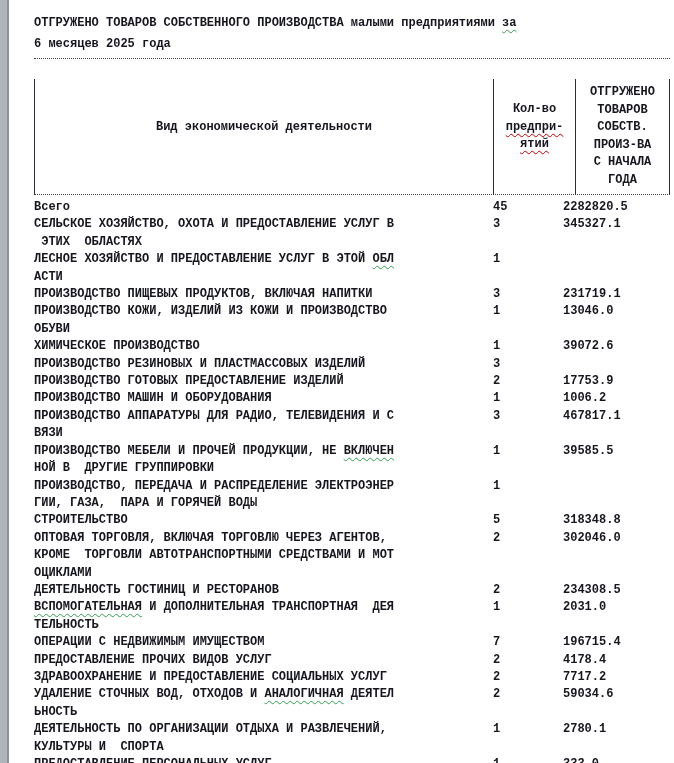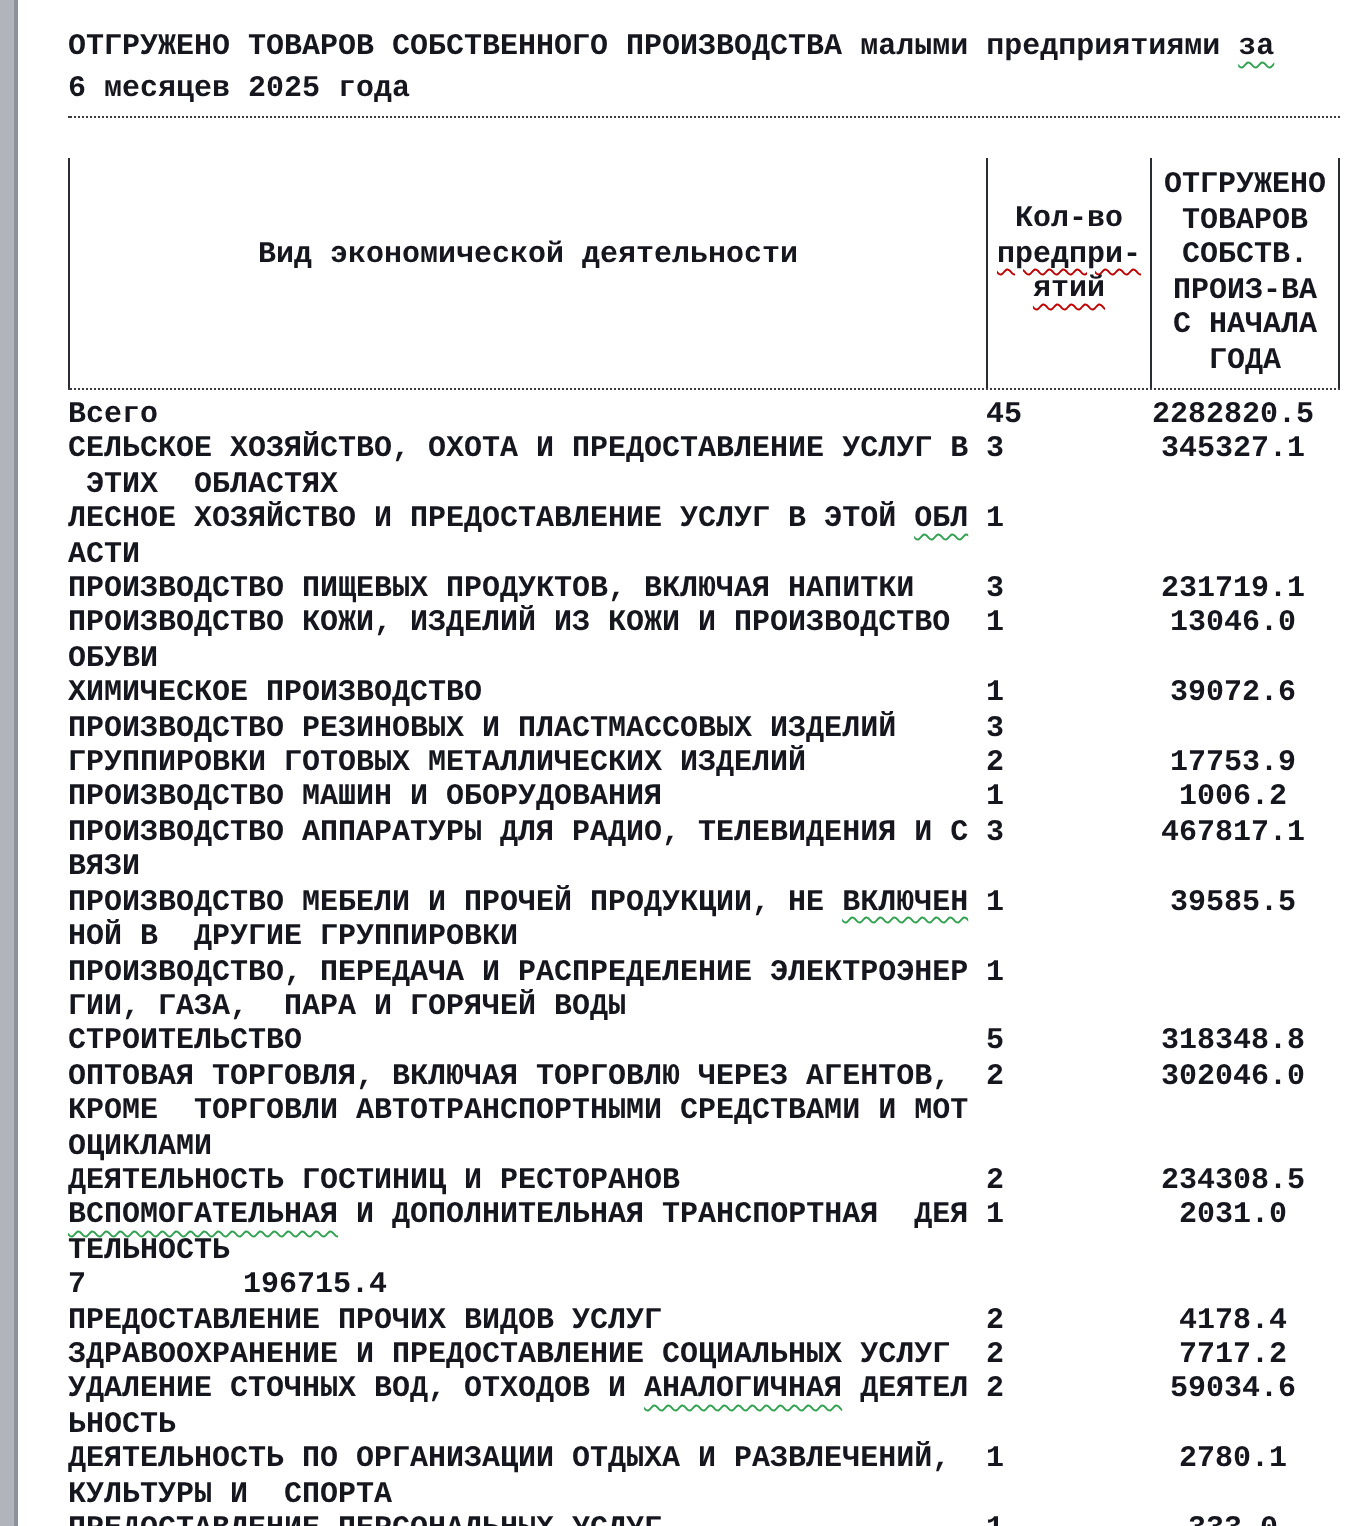--- a/index.html
+++ b/index.html
@@ -1,19 +1,19 @@
 <!DOCTYPE html>
 <html><head>
 <meta charset="utf-8">
 <style>
   html,body{margin:0;padding:0;background:#fff;}
   .screen{
     position:relative;width:674px;height:763px;background:#ffffff;overflow:hidden;
     font-family:"Liberation Mono","DejaVu Sans Mono",monospace;
-    font-weight:700;font-size:15px;color:#16161f;
+    font-weight:700;font-size:12px;color:#16161f;
   }
   .edge-strip{
     position:absolute;left:0;top:0;bottom:0;width:7px;
     background:#b1b5bb;border-right:2px solid #8c919a;box-sizing:content-box;
   }
   .content{position:absolute;left:34px;top:13px;width:640px;}
   .ln{white-space:pre;}
   .title .ln{line-height:21px;}
   
   .hbox{
@@ -25,21 +25,21 @@
   .h1{width:459px;}
   .h1 .ln{padding-top:35px;}
   .h2{width:82px;padding-top:22px;}
   .h3{width:95px;border-right:1px solid #2b2b36;}
   
   .tbody{margin-top:4px;}
   .row{display:flex;align-items:flex-start;}
   .row .ln{line-height:17.4px;}
   .c-name{width:459px;flex:none;}
   .c-count{width:70px;flex:none;line-height:17.4px;white-space:pre;}
-  .c-value{width:107px;flex:none;text-align:center;line-height:17.4px;white-space:pre;}
+  .c-value{width:107px;flex:none;text-align:left;line-height:17.4px;white-space:pre;}
   .bottom-line{width:638px;border-top:1px dotted #3c3c46;height:0;}
   
   .mk-g{
     text-decoration-line:underline;text-decoration-style:wavy;
     text-decoration-color:#2fa14f;text-decoration-thickness:1px;text-underline-offset:3px;
   }
   .mk-r{
     text-decoration-line:underline;text-decoration-style:wavy;
     text-decoration-color:#c00000;text-decoration-thickness:1px;text-underline-offset:3px;
   }
@@ -143,21 +143,21 @@
           <div class="ln"><span data-bind="table.rows.6.a">ПРОИЗВОДСТВО РЕЗИНОВЫХ И ПЛАСТМАССОВЫХ ИЗДЕЛИЙ</span><span class="mk-g" data-bind="table.rows.6.b"></span><span data-bind="table.rows.6.c"></span></div>
           <div class="ln" data-bind="table.rows.6.l2"></div>
           <div class="ln" data-bind="table.rows.6.l3"></div>
         </div>
         <div class="c-count" data-bind="table.rows.6.n">3</div>
         <div class="c-value" data-bind="table.rows.6.v"></div>
       </div>
 
       <div class="row">
         <div class="c-name">
-          <div class="ln"><span data-bind="table.rows.7.a">ГРУППИРОВКИ ГОТОВЫХ МЕТАЛЛИЧЕСКИХ ИЗДЕЛИЙ</span><span class="mk-g" data-bind="table.rows.7.b"></span><span data-bind="table.rows.7.c"></span></div>
+          <div class="ln"><span data-bind="table.rows.7.a">ПРОИЗВОДСТВО ГОТОВЫХ ПРЕДОСТАВЛЕНИЕ ИЗДЕЛИЙ</span><span class="mk-g" data-bind="table.rows.7.b"></span><span data-bind="table.rows.7.c"></span></div>
           <div class="ln" data-bind="table.rows.7.l2"></div>
           <div class="ln" data-bind="table.rows.7.l3"></div>
         </div>
         <div class="c-count" data-bind="table.rows.7.n">2</div>
         <div class="c-value" data-bind="table.rows.7.v">17753.9</div>
       </div>
 
       <div class="row">
         <div class="c-name">
           <div class="ln"><span data-bind="table.rows.8.a">ПРОИЗВОДСТВО МАШИН И ОБОРУДОВАНИЯ</span><span class="mk-g" data-bind="table.rows.8.b"></span><span data-bind="table.rows.8.c"></span></div>
@@ -232,20 +232,25 @@
         <div class="c-name">
           <div class="ln"><span data-bind="table.rows.15.a"></span><span class="mk-g" data-bind="table.rows.15.b">ВСПОМОГАТЕЛЬНАЯ</span><span data-bind="table.rows.15.c"> И ДОПОЛНИТЕЛЬНАЯ ТРАНСПОРТНАЯ  ДЕЯ</span></div>
           <div class="ln" data-bind="table.rows.15.l2">ТЕЛЬНОСТЬ</div>
           <div class="ln" data-bind="table.rows.15.l3"></div>
         </div>
         <div class="c-count" data-bind="table.rows.15.n">1</div>
         <div class="c-value" data-bind="table.rows.15.v">2031.0</div>
       </div>
 
       <div class="row">
+        <div class="c-name">
+          <div class="ln"><span data-bind="table.rows.16.a">ОПЕРАЦИИ С НЕДВИЖИМЫМ ИМУЩЕСТВОМ</span><span class="mk-g" data-bind="table.rows.16.b"></span><span data-bind="table.rows.16.c"></span></div>
+          <div class="ln" data-bind="table.rows.16.l2"></div>
+          <div class="ln" data-bind="table.rows.16.l3"></div>
+        </div>
         <div class="c-count" data-bind="table.rows.16.n">7</div>
         <div class="c-value" data-bind="table.rows.16.v">196715.4</div>
       </div>
 
       <div class="row">
         <div class="c-name">
           <div class="ln"><span data-bind="table.rows.17.a">ПРЕДОСТАВЛЕНИЕ ПРОЧИХ ВИДОВ УСЛУГ</span><span class="mk-g" data-bind="table.rows.17.b"></span><span data-bind="table.rows.17.c"></span></div>
           <div class="ln" data-bind="table.rows.17.l2"></div>
           <div class="ln" data-bind="table.rows.17.l3"></div>
         </div>

